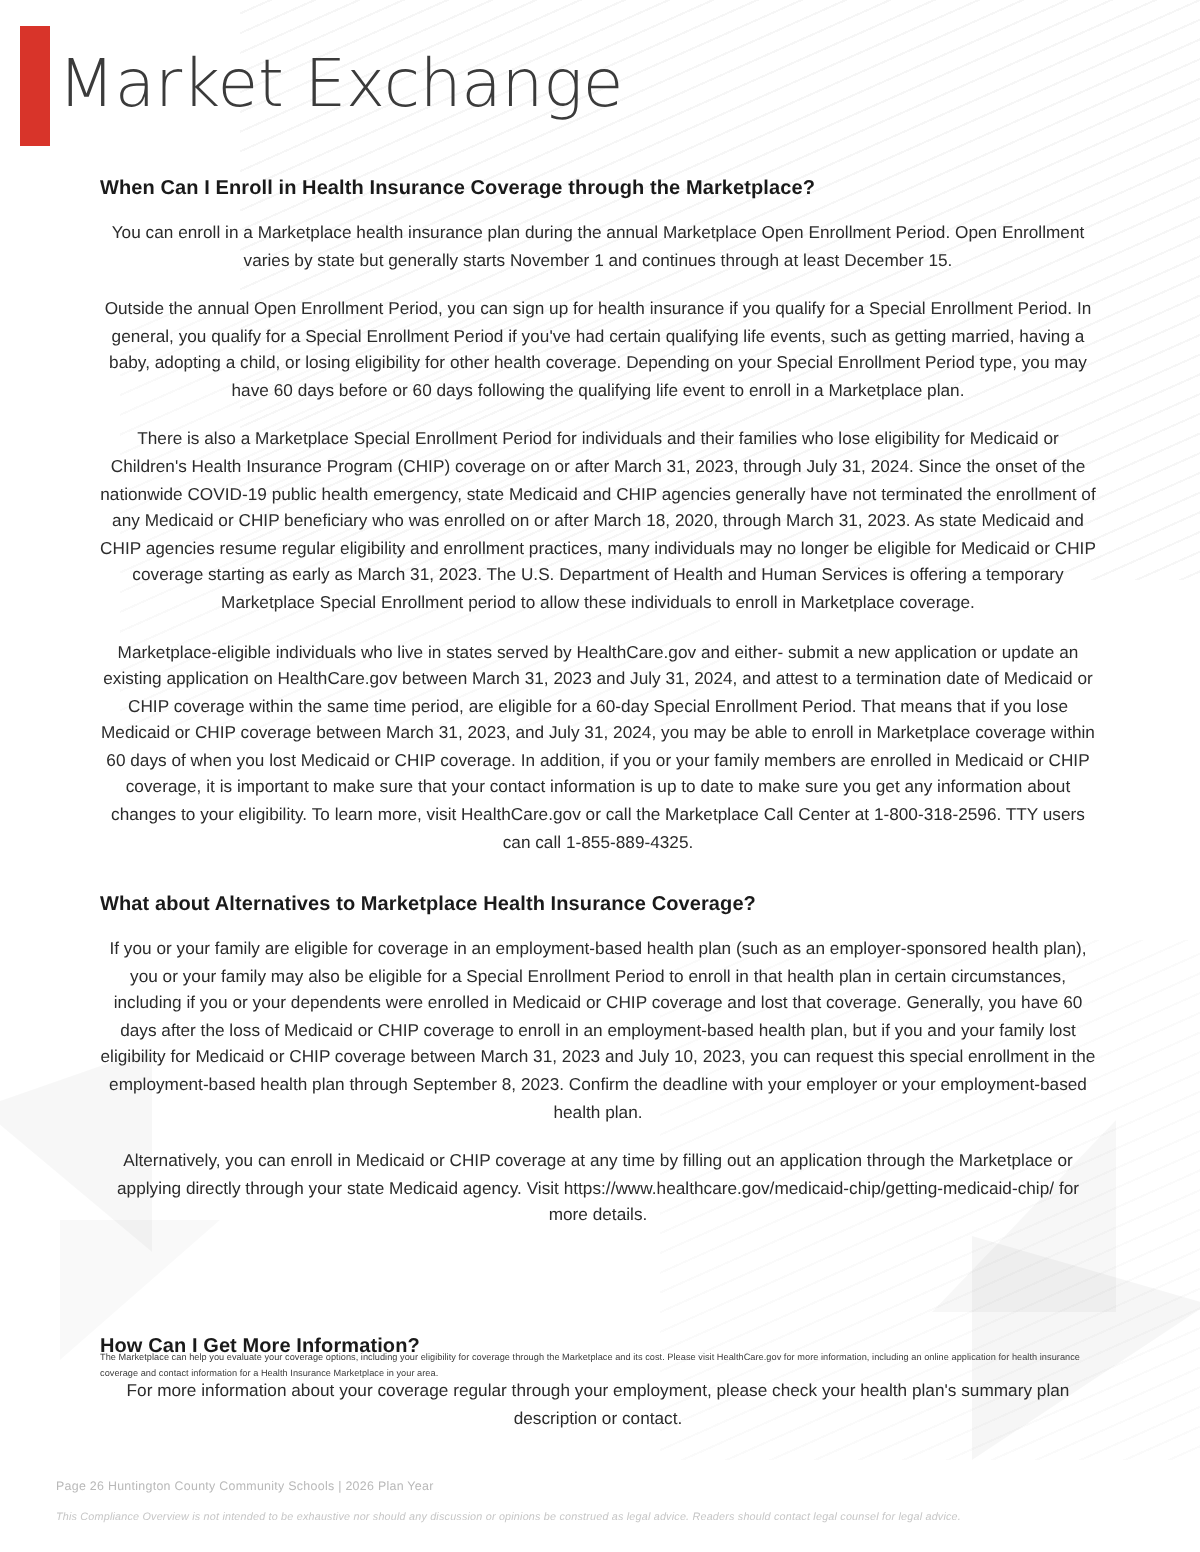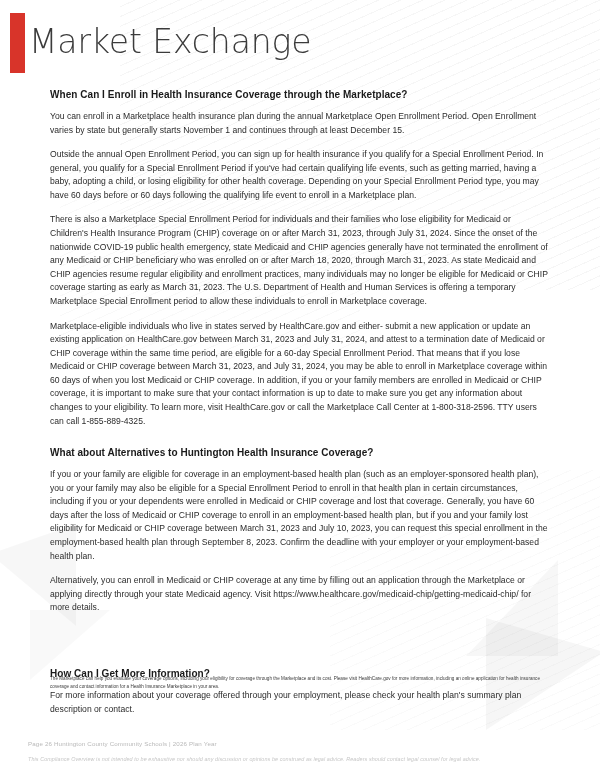--- a/index.html
+++ b/index.html
@@ -147,21 +147,21 @@
   }
   h2.section-heading.spaced-big {
     margin-top: 52px;
   }
 
   p.body-text {
     font-size: 8.6px;
     line-height: 1.58;
     color: #2b2b2b;
     margin: 0 0 11px 0;
-    text-align: left;
+    text-align: center;
     letter-spacing: 0.01px;
   }
   p.body-text:last-child { margin-bottom: 0; }
 
   
   .fineprint {
     position: absolute;
     left: 50px;
     right: 52px;
     top: 675px;
@@ -214,26 +214,26 @@
   </div>
 
   <div class="content">
 
     <h2 class="section-heading">When Can I Enroll in Health Insurance Coverage through the Marketplace?</h2>
     <p class="body-text">You can enroll in a Marketplace health insurance plan during the annual Marketplace Open Enrollment Period. Open Enrollment varies by state but generally starts November 1 and continues through at least December 15.</p>
     <p class="body-text">Outside the annual Open Enrollment Period, you can sign up for health insurance if you qualify for a Special Enrollment Period. In general, you qualify for a Special Enrollment Period if you've had certain qualifying life events, such as getting married, having a baby, adopting a child, or losing eligibility for other health coverage. Depending on your Special Enrollment Period type, you may have 60 days before or 60 days following the qualifying life event to enroll in a Marketplace plan.</p>
     <p class="body-text">There is also a Marketplace Special Enrollment Period for individuals and their families who lose eligibility for Medicaid or Children's Health Insurance Program (CHIP) coverage on or after March 31, 2023, through July 31, 2024. Since the onset of the nationwide COVID-19 public health emergency, state Medicaid and CHIP agencies generally have not terminated the enrollment of any Medicaid or CHIP beneficiary who was enrolled on or after March 18, 2020, through March 31, 2023. As state Medicaid and CHIP agencies resume regular eligibility and enrollment practices, many individuals may no longer be eligible for Medicaid or CHIP coverage starting as early as March 31, 2023. The U.S. Department of Health and Human Services is offering a temporary Marketplace Special Enrollment period to allow these individuals to enroll in Marketplace coverage.</p>
     <p class="body-text">Marketplace-eligible individuals who live in states served by HealthCare.gov and either- submit a new application or update an existing application on HealthCare.gov between March 31, 2023 and July 31, 2024, and attest to a termination date of Medicaid or CHIP coverage within the same time period, are eligible for a 60-day Special Enrollment Period. That means that if you lose Medicaid or CHIP coverage between March 31, 2023, and July 31, 2024, you may be able to enroll in Marketplace coverage within 60 days of when you lost Medicaid or CHIP coverage.  In addition, if you or your family members are enrolled in Medicaid or CHIP coverage, it is important to make sure that your contact information is up to date to make sure you get any information about changes to your eligibility. To learn more, visit HealthCare.gov or call the Marketplace Call Center at 1-800-318-2596. TTY users can call 1-855-889-4325.</p>
 
-    <h2 class="section-heading spaced">What about Alternatives to Huntington Health Insurance Coverage?</h2>
+    <h2 class="section-heading spaced">What about Alternatives to Marketplace Health Insurance Coverage?</h2>
     <p class="body-text">If you or your family are eligible for coverage in an employment-based health plan (such as an employer-sponsored health plan), you or your family may also be eligible for a Special Enrollment Period to enroll in that health plan in certain circumstances, including if you or your dependents were enrolled in Medicaid or CHIP coverage and lost  that coverage. Generally, you have 60 days after the loss of Medicaid or CHIP coverage to enroll in an employment-based health plan, but if you and your family lost eligibility for Medicaid or CHIP coverage between March 31, 2023 and July 10, 2023, you can request this special enrollment in the employment-based health plan through September 8, 2023. Confirm the deadline with your employer or your employment-based health plan.</p>
     <p class="body-text">Alternatively, you can enroll in Medicaid or CHIP coverage at any time by filling out an application through the Marketplace or applying directly through your state Medicaid agency. Visit https://www.healthcare.gov/medicaid-chip/getting-medicaid-chip/ for more details.</p>
 
     <h2 class="section-heading spaced-big">How Can I Get More Information?</h2>
-    <p class="body-text">For more information about your coverage offered through your employment, please check your health plan's summary plan description or contact.</p>
+    <p class="body-text">For more information about your coverage regular through your employment, please check your health plan's summary plan description or contact.</p>
 
   </div>
 
   <div class="fineprint">The Marketplace can help you evaluate your coverage options, including your eligibility for coverage through the Marketplace and its cost. Please visit HealthCare.gov for more information, including an online application for health insurance coverage and contact information for a Health Insurance Marketplace in your area.</div>
 
   <div class="footer">
     <div class="footer-page">Page 26  Huntington County Community Schools | 2026 Plan Year</div>
     <div class="footer-disclaimer">This Compliance Overview is not intended to be exhaustive nor should any discussion or opinions be construed as legal advice. Readers should contact legal counsel for legal advice.</div>
   </div>
 

